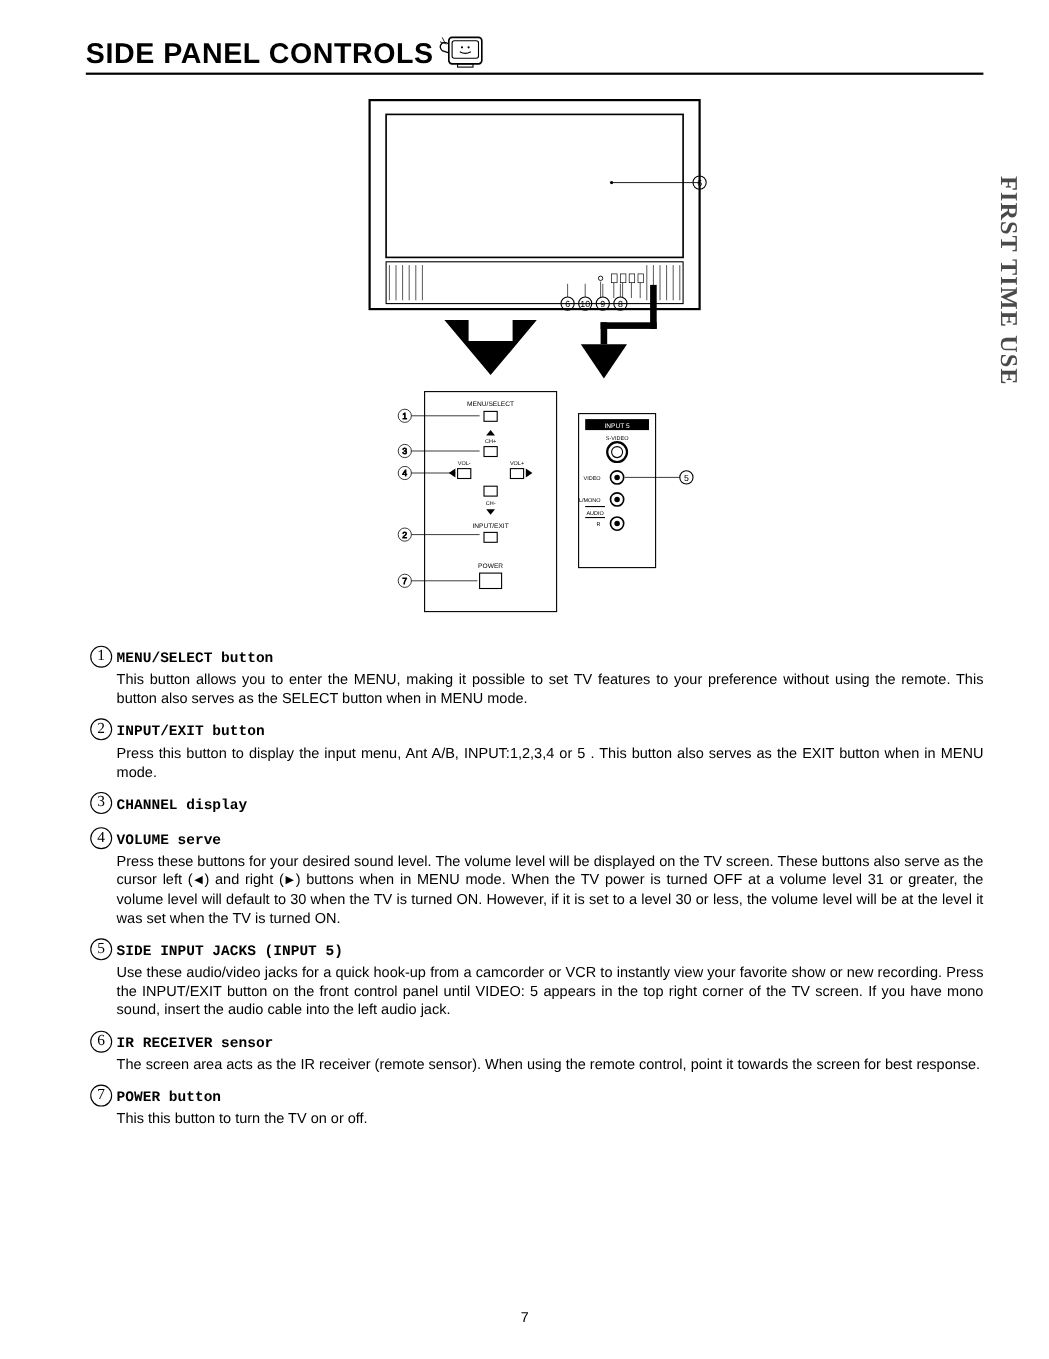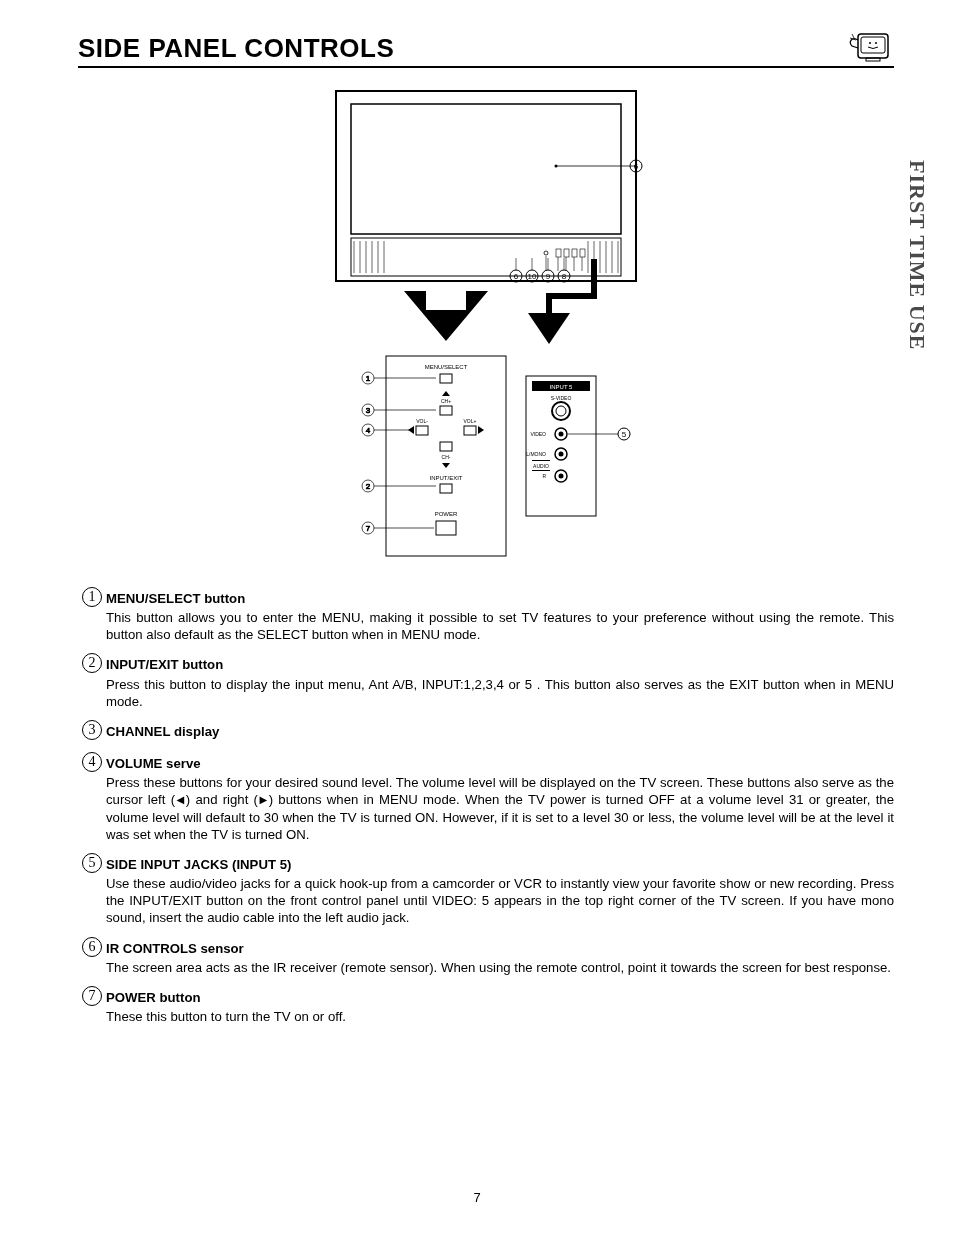--- a/index.html
+++ b/index.html
@@ -14,21 +14,21 @@
     box-sizing: border-box;
   }
   .page {
     padding: 28px 60px 0 78px;
     box-sizing: border-box;
     position: relative;
     height: 100%;
   }
   .heading-row {
     display: flex;
-    justify-content: space-between;
+    justify-content: flex-start;
     align-items: flex-end;
     border-bottom: 2.5px solid #000;
     padding-bottom: 2px;
     margin-bottom: 10px;
   }
   .heading {
     font-family: Arial, Helvetica, sans-serif;
     font-weight: bold;
     font-size: 26px;
     letter-spacing: 0.5px;
@@ -78,20 +78,21 @@
     font-size: 14px;
     font-family: "Times New Roman", serif;
     line-height: 1;
   }
   .item .body {
     flex: 1;
   }
   .item .title {
     font-weight: bold;
     margin-bottom: 2px;
+    font-family: Liberation Mono, monospace;
   }
   .item .desc {
     text-align: justify;
   }
   .page-number {
     position: absolute;
     bottom: 30px;
     left: 0;
     width: 100%;
     text-align: center;
@@ -285,21 +286,21 @@
   </svg>
 
   <div class="items">
 
     <div class="item">
       <span class="num">
           <span class="num-circle">1</span>
         </span>
       <div class="body">
         <div class="title">MENU/SELECT button</div>
-        <div class="desc">This button allows you to enter the MENU, making it possible to set TV features to your preference without using the remote.  This button also default as the SELECT button when in MENU mode.</div>
+        <div class="desc">This button allows you to enter the MENU, making it possible to set TV features to your preference without using the remote.  This button also serves as the SELECT button when in MENU mode.</div>
       </div>
     </div>
 
     <div class="item">
       <span class="num">
           <span class="num-circle">2</span>
         </span>
       <div class="body">
         <div class="title">INPUT/EXIT button</div>
         <div class="desc">Press this button to display the input menu, Ant A/B, INPUT:1,2,3,4 or 5 .  This button also serves as the EXIT button when in MENU mode.</div>
@@ -335,31 +336,31 @@
         <div class="title">SIDE INPUT JACKS (INPUT 5)</div>
         <div class="desc">Use these audio/video jacks for a quick hook-up from a camcorder or VCR to instantly view your favorite show or new recording.  Press the INPUT/EXIT button on the front control panel until VIDEO: 5 appears in the top right corner of the TV screen.  If you have mono sound, insert the audio cable into the left audio jack.</div>
       </div>
     </div>
 
     <div class="item">
       <span class="num">
           <span class="num-circle">6</span>
         </span>
       <div class="body">
-        <div class="title">IR CONTROLS sensor</div>
+        <div class="title">IR RECEIVER sensor</div>
         <div class="desc">The screen area acts as the IR receiver (remote sensor).   When using the remote control, point it towards the screen for best response.</div>
       </div>
     </div>
 
     <div class="item">
       <span class="num">
           <span class="num-circle">7</span>
         </span>
       <div class="body">
         <div class="title">POWER button</div>
-        <div class="desc">These this button to turn the TV on or off.</div>
+        <div class="desc">This this button to turn the TV on or off.</div>
       </div>
     </div>
 
   </div>
 
   <div class="page-number">7</div>
 </div>
 
 </body></html>

